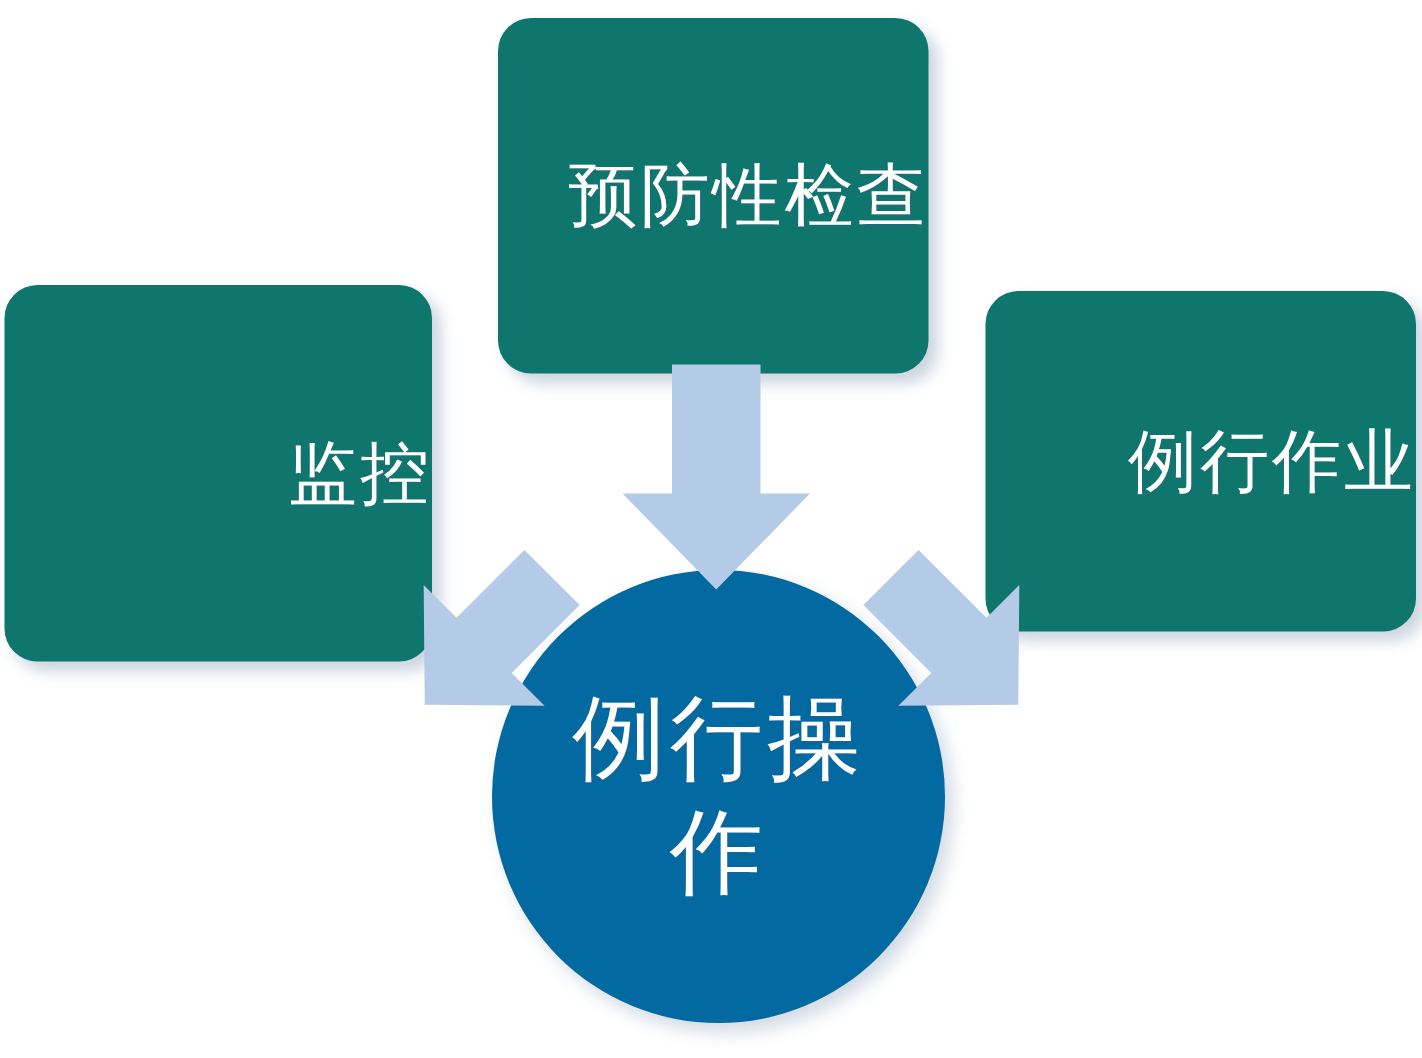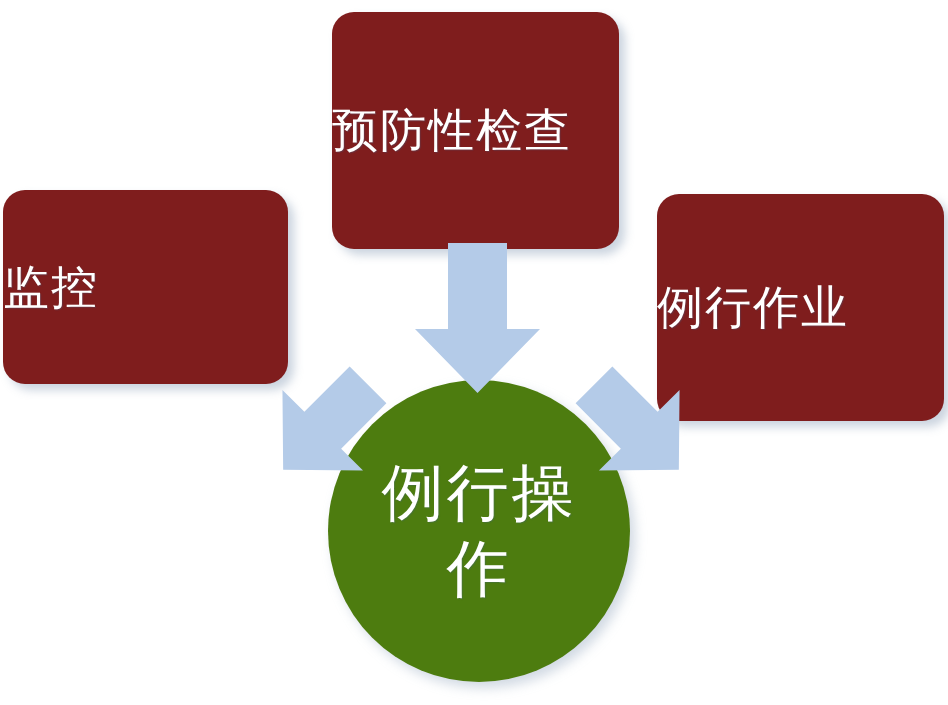--- a/index.html
+++ b/index.html
@@ -13,31 +13,31 @@
   }
   #canvas {
     position: relative;
     width: 948px;
     height: 705px;
     background: #ffffff;
     overflow: hidden;
   }
   .node-box {
     position: absolute;
-    background: #7f1d1d;
+    background: #0f766e;
     border-radius: 22px;
     box-shadow: 6px 6px 10px rgba(140, 160, 185, 0.45);
     display: flex;
     align-items: center;
-    justify-content: flex-start;
+    justify-content: flex-end;
     box-sizing: border-box;
   }
   .node-circle {
     position: absolute;
-    background: #4d7c0f;
+    background: #0369a1;
     border-radius: 50%;
     box-shadow: 5px 6px 12px rgba(140, 160, 185, 0.40);
     display: flex;
     align-items: center;
     justify-content: center;
     box-sizing: border-box;
   }
   .node-label {
     color: #ffffff;
     font-size: 46px;
@@ -48,21 +48,21 @@
     text-shadow: 1px 1px 1px rgba(60, 95, 135, 0.30);
     user-select: none;
   }
   .node-label.center-label {
     font-size: 62px;
     line-height: 1.22;
     letter-spacing: 3px;
   }
   
   #box-top      { left: 332px; top: 12px;  width: 287px; height: 237px; }
-  #box-left     { left: 3px;   top: 190px; width: 285px; height: 194px; }
+  #box-left     { left: 3px;   top: 190px; width: 285px; height: 251px; }
   #box-right    { left: 657px; top: 194px; width: 287px; height: 227px; }
   #circle-center{ left: 328px; top: 380px; width: 302px; height: 302px; }
 
   .arrow-svg {
     position: absolute;
     overflow: visible;
     pointer-events: none;
   }
   #arrow-down  { left: 415px; top: 243px; width: 125px; height: 150px; }
   #arrow-left  { left: 262px; top: 362px; width: 130px; height: 128px; }

